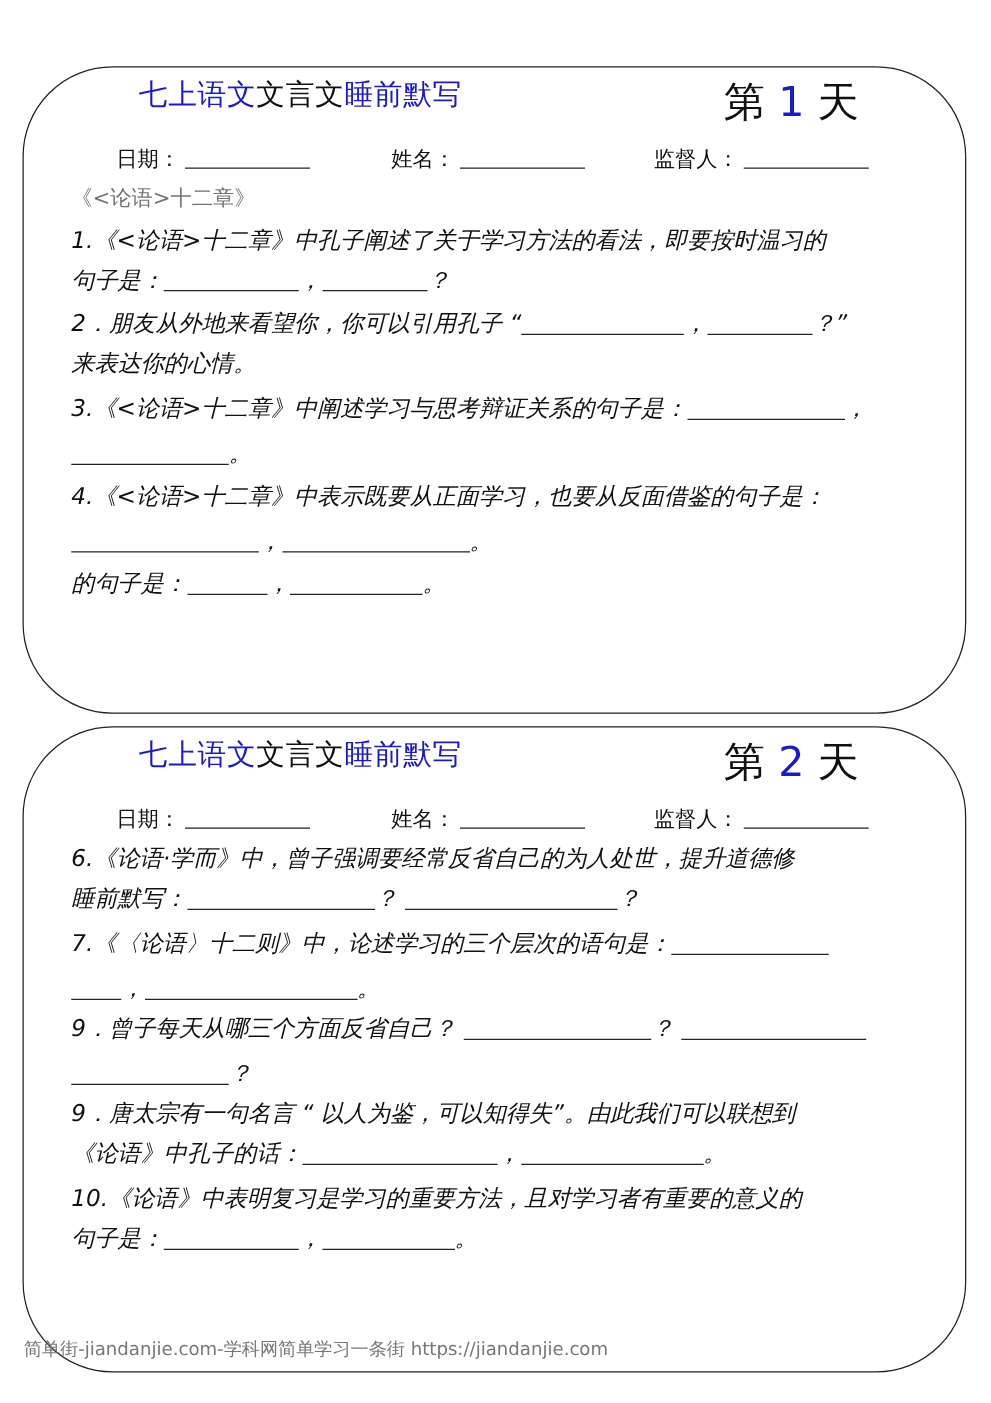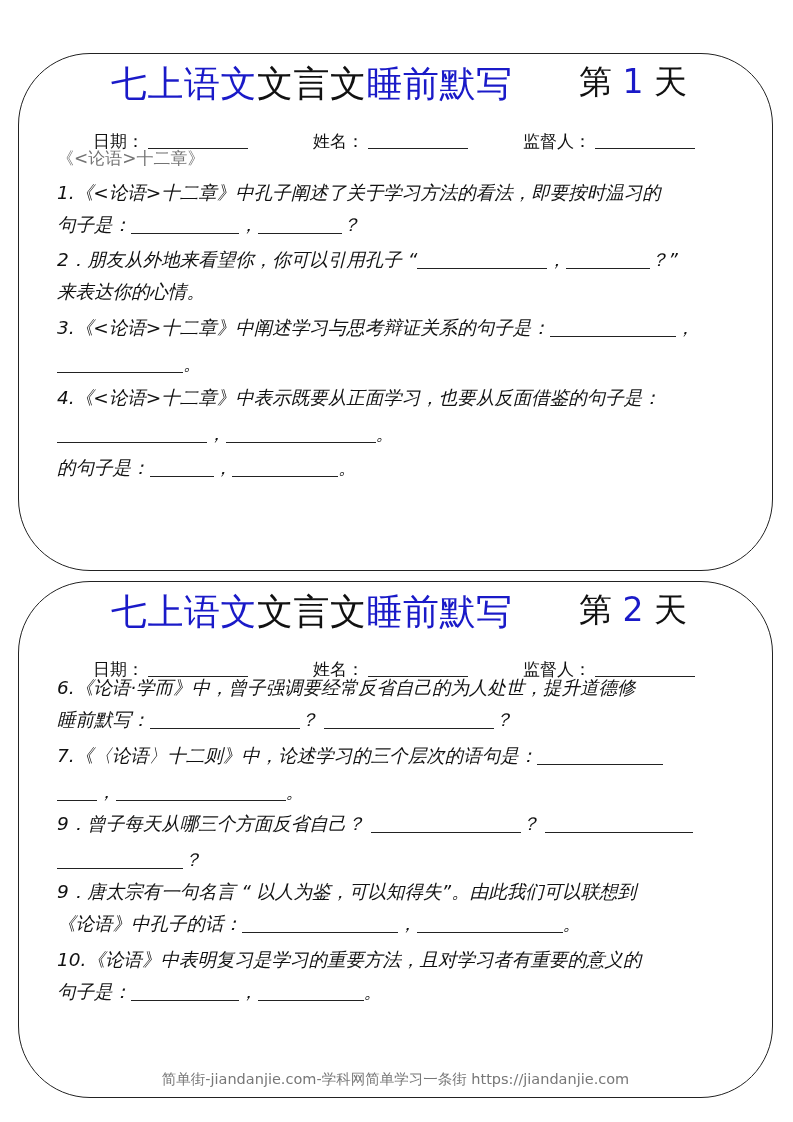--- a/index.html
+++ b/index.html
@@ -3,31 +3,31 @@
 <meta charset="utf-8">
 <style>
   html, body { margin:0; padding:0; background:#ffffff; }
   body { width:793px; height:1122px; position:relative; overflow:hidden;
          font-family:"DejaVu Sans","Liberation Sans",sans-serif; color:#111; }
   .card { position:absolute; left:18px; width:755px; border:1.5px solid #222;
           border-radius:72px; box-sizing:border-box; background:#fff; }
   #card1 { top:53px; height:518px; }
   #card2 { top:581px; height:517px; }
   .title-row { position:absolute; top:6px; left:0; right:0; height:48px; }
-  .title { position:absolute; left:92px; top:0; font-size:36px; letter-spacing:0.5px; white-space:nowrap; }
+  .title { position:absolute; left:92px; top:0; font-size:23px; letter-spacing:0.5px; white-space:nowrap; }
   .day { position:absolute; left:560px; top:0; font-size:33px; white-space:nowrap; }
   .blue { color:#1a1ac8; }
   .black { color:#111; }
   .meta-row { position:absolute; top:62px; left:0; right:0; height:26px; font-size:17px; }
-  .meta { position:absolute; top:0; white-space:nowrap;margin-top:14px; }
+  .meta { position:absolute; top:0; white-space:nowrap; }
   .meta .blank { display:inline-block; width:100px; border-bottom:1px solid #222; height:17px; vertical-align:-2px; margin-left:4px; }
   .section { position:absolute; left:38px; top:93px; font-size:17px; color:#737373; }
   .q { position:absolute; left:38px; right:30px; font-size:18.5px; line-height:32px; white-space:nowrap;font-style:italic; }
   .blank-in { display:inline-block; border-bottom:1px solid #222; height:18px; vertical-align:-3px; }
-  .footer { position:absolute; left:0; right:0; top:488px; text-align:center; font-size:14.5px; color:#777; }
+  .footer { position:absolute; left:0; right:0; top:488px; font-size:14.5px; color:#777; }
 </style>
 </head>
 <body>
 
 <div class="card" id="card1">
   <div class="title-row">
     <div class="title">
       <span class="blue">七上语文</span><span class="black">文言文</span><span class="blue">睡前默写</span>
     </div>
     <div class="day">

